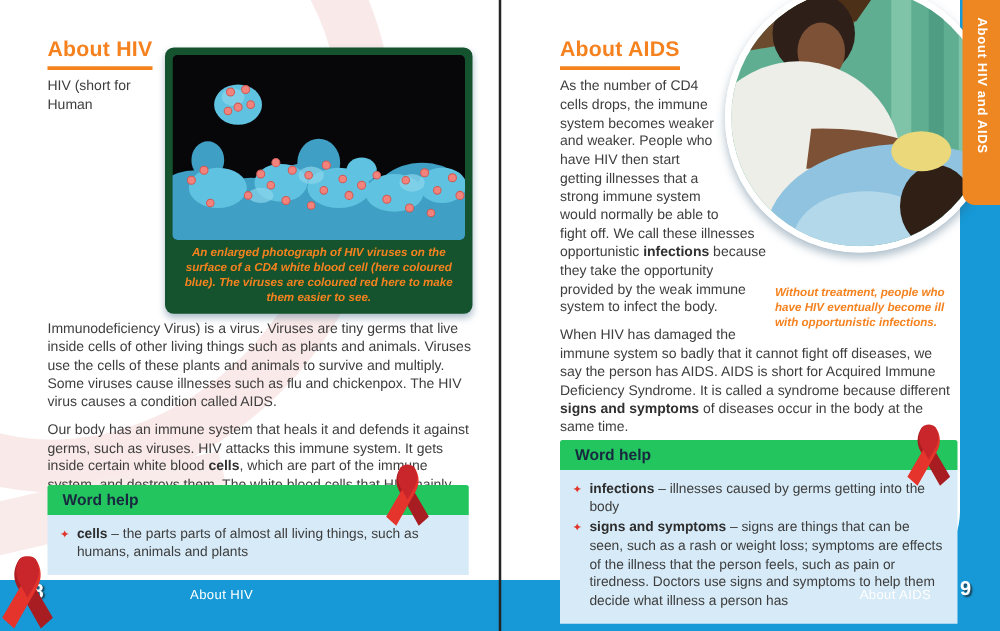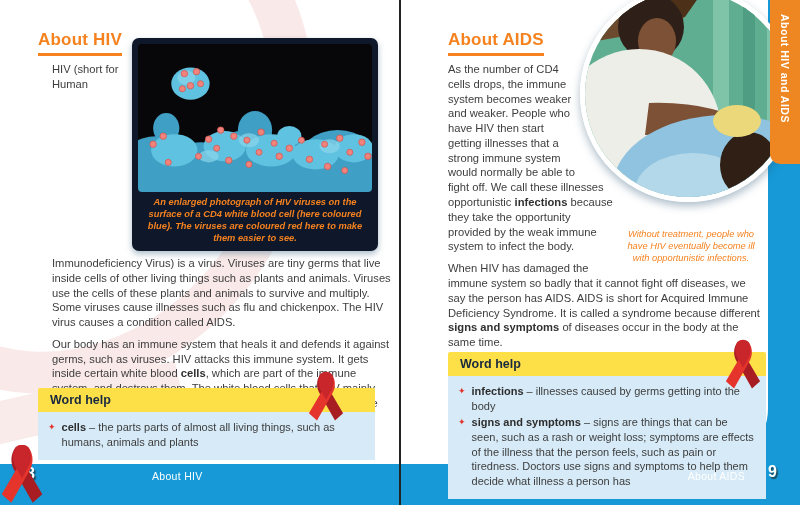--- a/index.html
+++ b/index.html
@@ -17,39 +17,39 @@
 
   
   .section-title{position:absolute;font-size:17px;font-weight:bold;color:#f5821f;letter-spacing:.2px;
     border-bottom:3px solid #f5821f;padding-bottom:3px;z-index:3;}
 
   .bodytext{font-size:11.2px;line-height:1.32;color:#3d3d3d;position:relative;z-index:2;}
   .bodytext p{margin:0 0 7px 0;}
   .bodytext b{color:#303030;}
 
   
-  #virus-frame{position:absolute;left:132px;top:38px;width:246px;background:#0f172a;border-radius:7px;
+  #virus-frame{position:absolute;left:132px;top:38px;width:246px;background:#14532d;border-radius:7px;
     box-shadow:0 3px 6px rgba(70,110,140,.45);padding:6px 6px 4px 6px;box-sizing:border-box;z-index:3;}
   #virus-photo{width:100%;height:148px;border-radius:4px;overflow:hidden;display:block;}
   .photo-caption{font-size:9.3px;line-height:1.3;color:#f5821f;font-style:italic;font-weight:bold;
     text-align:center;padding:4px 4px 3px 4px;}
 
   
   .img-spacer{float:right;width:250px;height:194px;}
   .circle-spacer{float:right;width:200px;height:150px;shape-outside:circle(116px at 122px 32px);}
 
   
   #care-photo{position:absolute;left:180px;top:-14px;width:206px;height:206px;border:5px solid #ffffff;
     border-radius:50%;overflow:hidden;box-shadow:0 4px 8px rgba(50,90,120,.4);z-index:4;}
   #care-caption{float:right;clear:right;width:142px;margin:16px 4px 6px 10px;
-    font-size:9.3px;line-height:1.3;color:#f5821f;font-style:italic;font-weight:normal;text-align:center;}
+    font-size:9.3px;line-height:1.3;color:#f5821f;font-style:italic;font-weight:bold;}
 
   
   .word-help{position:absolute;z-index:3;}
-  .wh-header{background:#fde047;color:#18283f;font-weight:bold;font-size:12.5px;
+  .wh-header{background:#22c55e;color:#18283f;font-weight:bold;font-size:12.5px;
     padding:5px 0 5px 12px;border-top-left-radius:2px;border-top-right-radius:2px;}
   .wh-body{background:#d6eaf7;padding:8px 12px 9px 10px;}
   .wh-entry{display:flex;font-size:11px;line-height:1.33;color:#3d3d3d;margin-bottom:2px;}
   .wh-bullet{color:#e2342b;font-size:9px;margin:2px 6px 0 0;flex:0 0 auto;}
   .wh-entry b{color:#2d2d2d;}
 
   
   .ribbon{position:absolute;z-index:10;}
 
   
@@ -145,21 +145,21 @@
             <circle cx="188" cy="122" r="3.2"></circle>
             <circle cx="205" cy="126" r="3"></circle>
           <circle cx="228" cy="112" r="3.2"></circle>
             <circle cx="120" cy="108" r="3"></circle>
             <circle cx="82" cy="86" r="3.2"></circle>
         </g>
       </svg>
       <div class="photo-caption">An enlarged photograph of HIV viruses on the surface of a CD4 white blood cell (here coloured blue).  The viruses are coloured red here to make them easier to see.</div>
     </div>
 
-    <div class="bodytext" style="position:absolute;left:52px;top:62px;width:340px;">
+    <div class="bodytext" style="position:absolute;left:38px;top:62px;width:340px;">
       <div class="img-spacer"></div>
       <p>HIV (short for Human Immunodeficiency Virus) is a virus.  Viruses are tiny germs that live inside cells of other living things such as plants and animals.  Viruses use the cells of these plants and animals to survive and multiply.  Some viruses cause illnesses such as flu and chickenpox.  The HIV virus causes a condition called AIDS.</p>
       <p><span>Our body has an immune system that heals it and defends it against germs, such as viruses.  HIV attacks this immune system.  It gets inside certain white blood </span><b>cells</b><span>, which are part of the immune system, and destroys them.  The white blood cells that HIV mainly attacks are called CD4 cells.  HIV destroys huge numbers of these CD4 immune cells.</span></p>
     </div>
 
     <div class="word-help" style="left:38px;top:388px;width:337px;">
       <svg class="ribbon" style="left:270px;top:-17px;" width="36" height="54" viewBox="0 0 40 58">
           <use href="#ribbon-shape"></use>
         </svg>
       <div class="wh-header">Word help</div>

